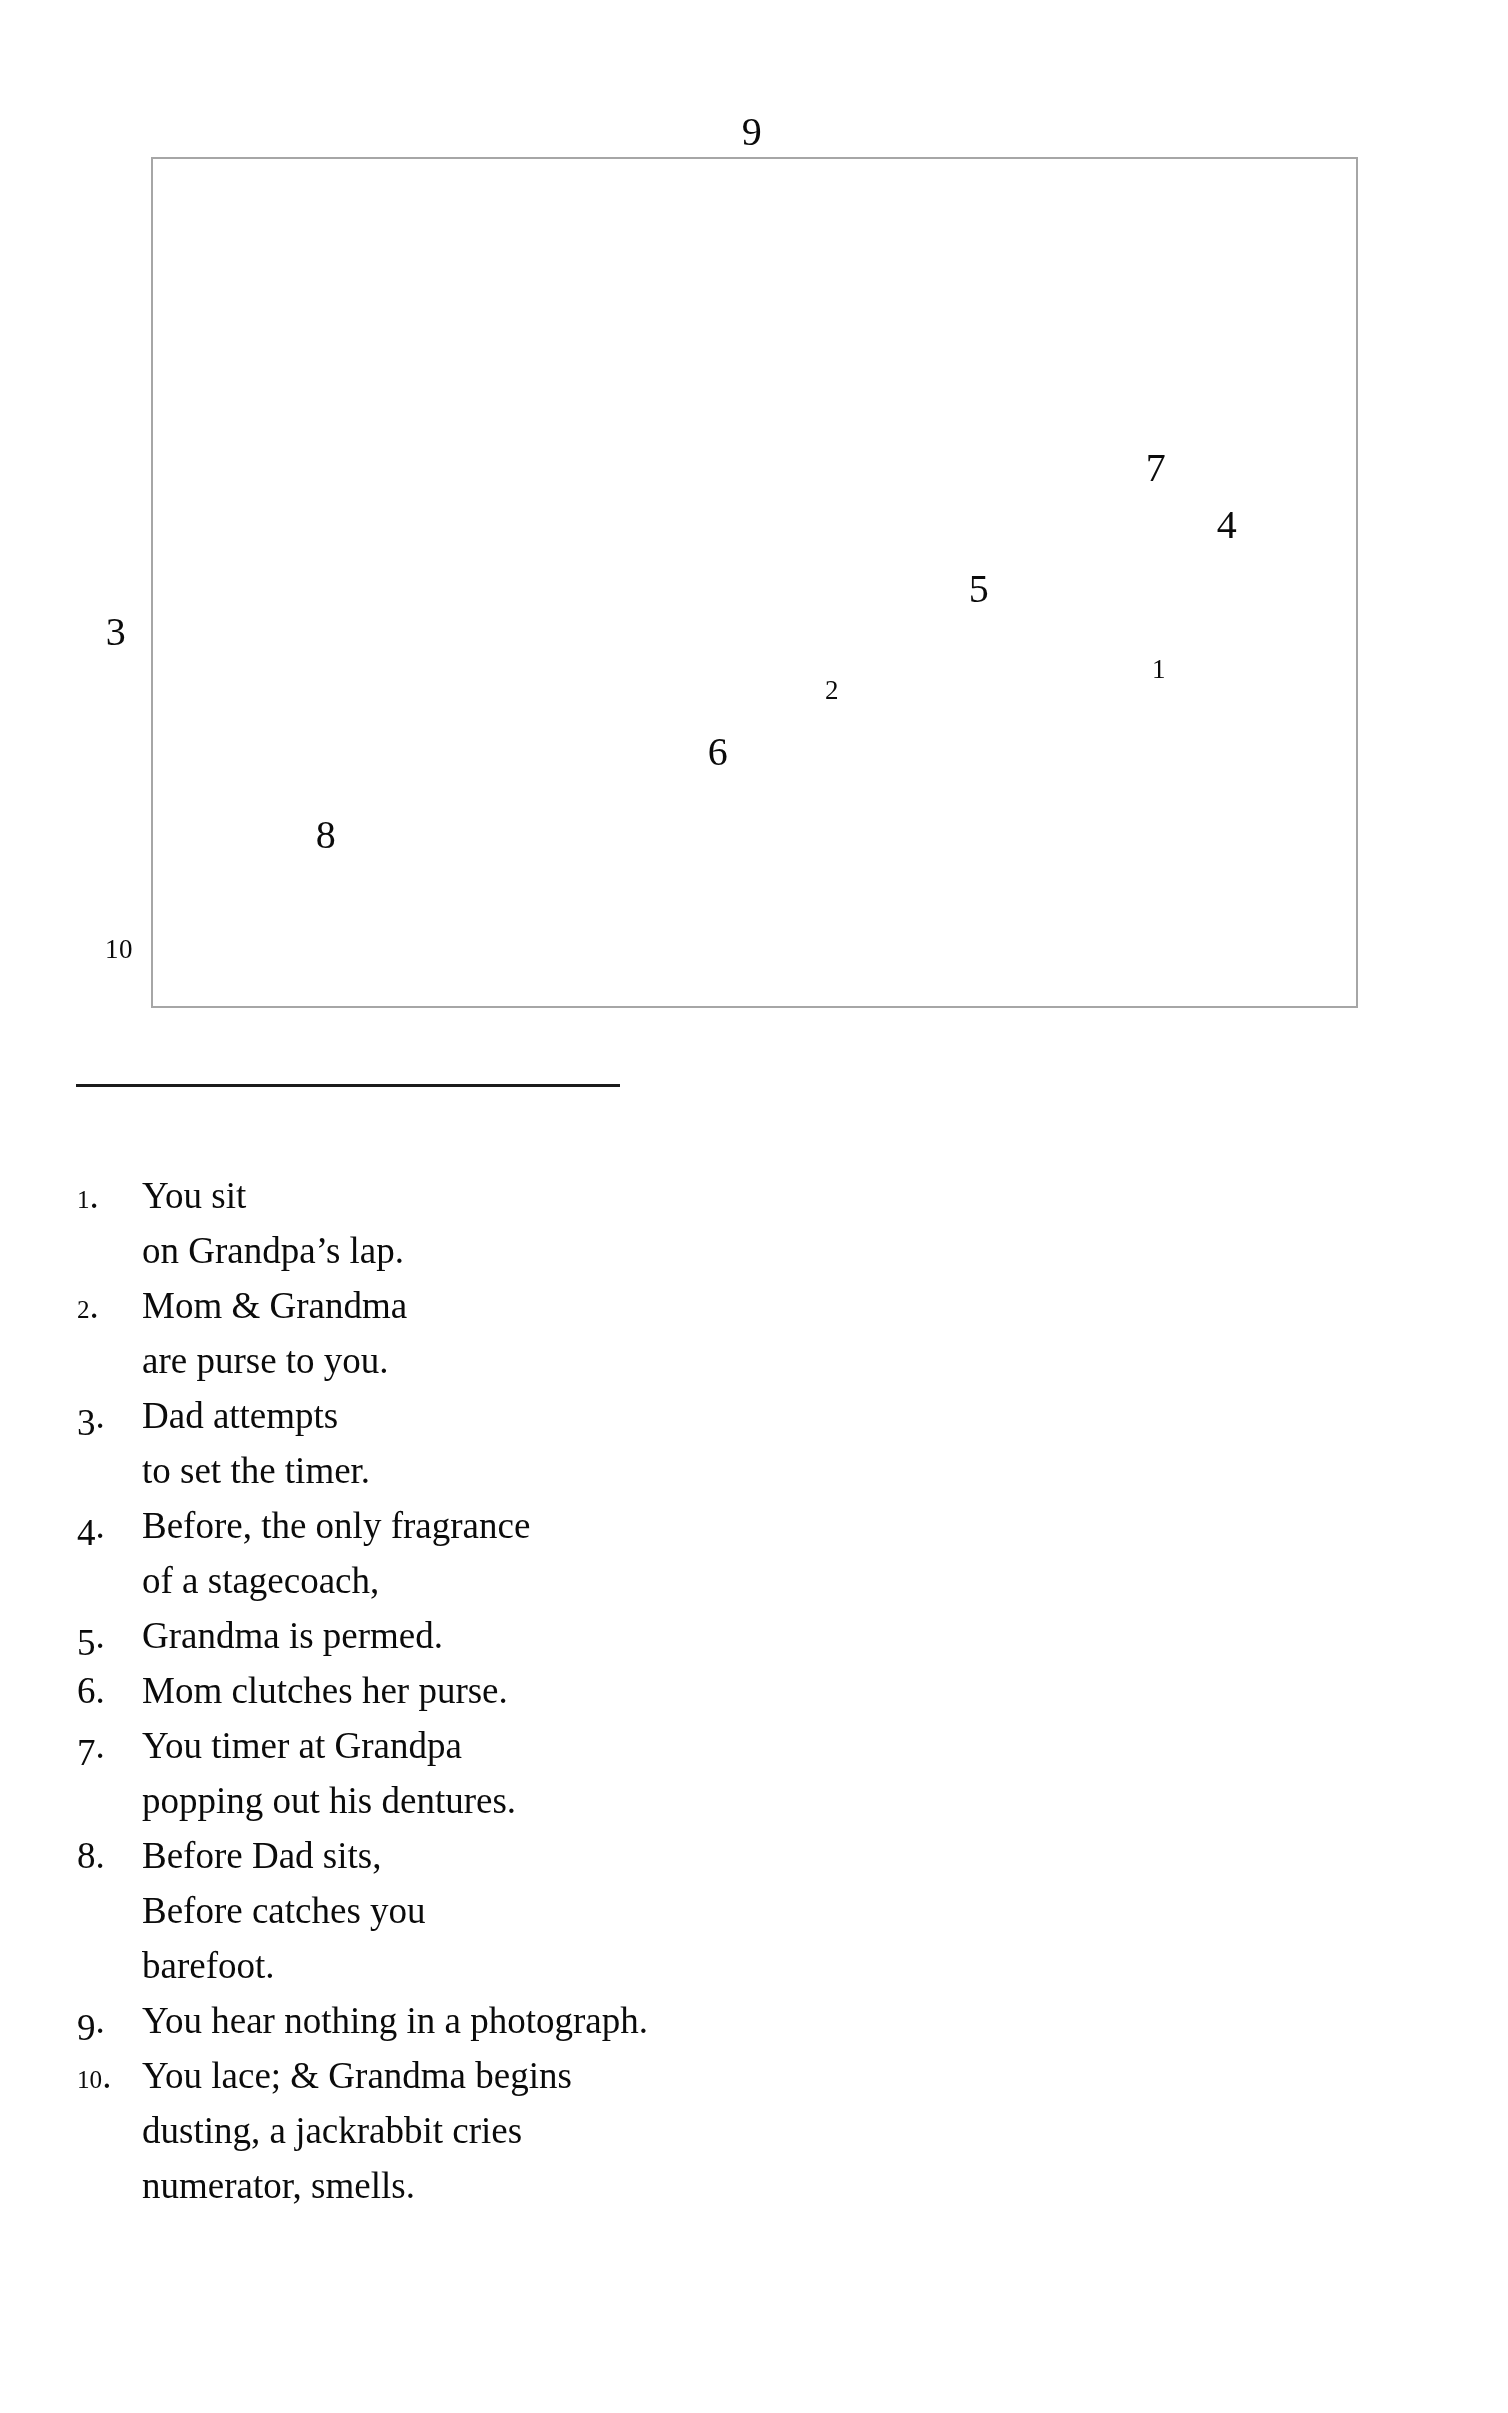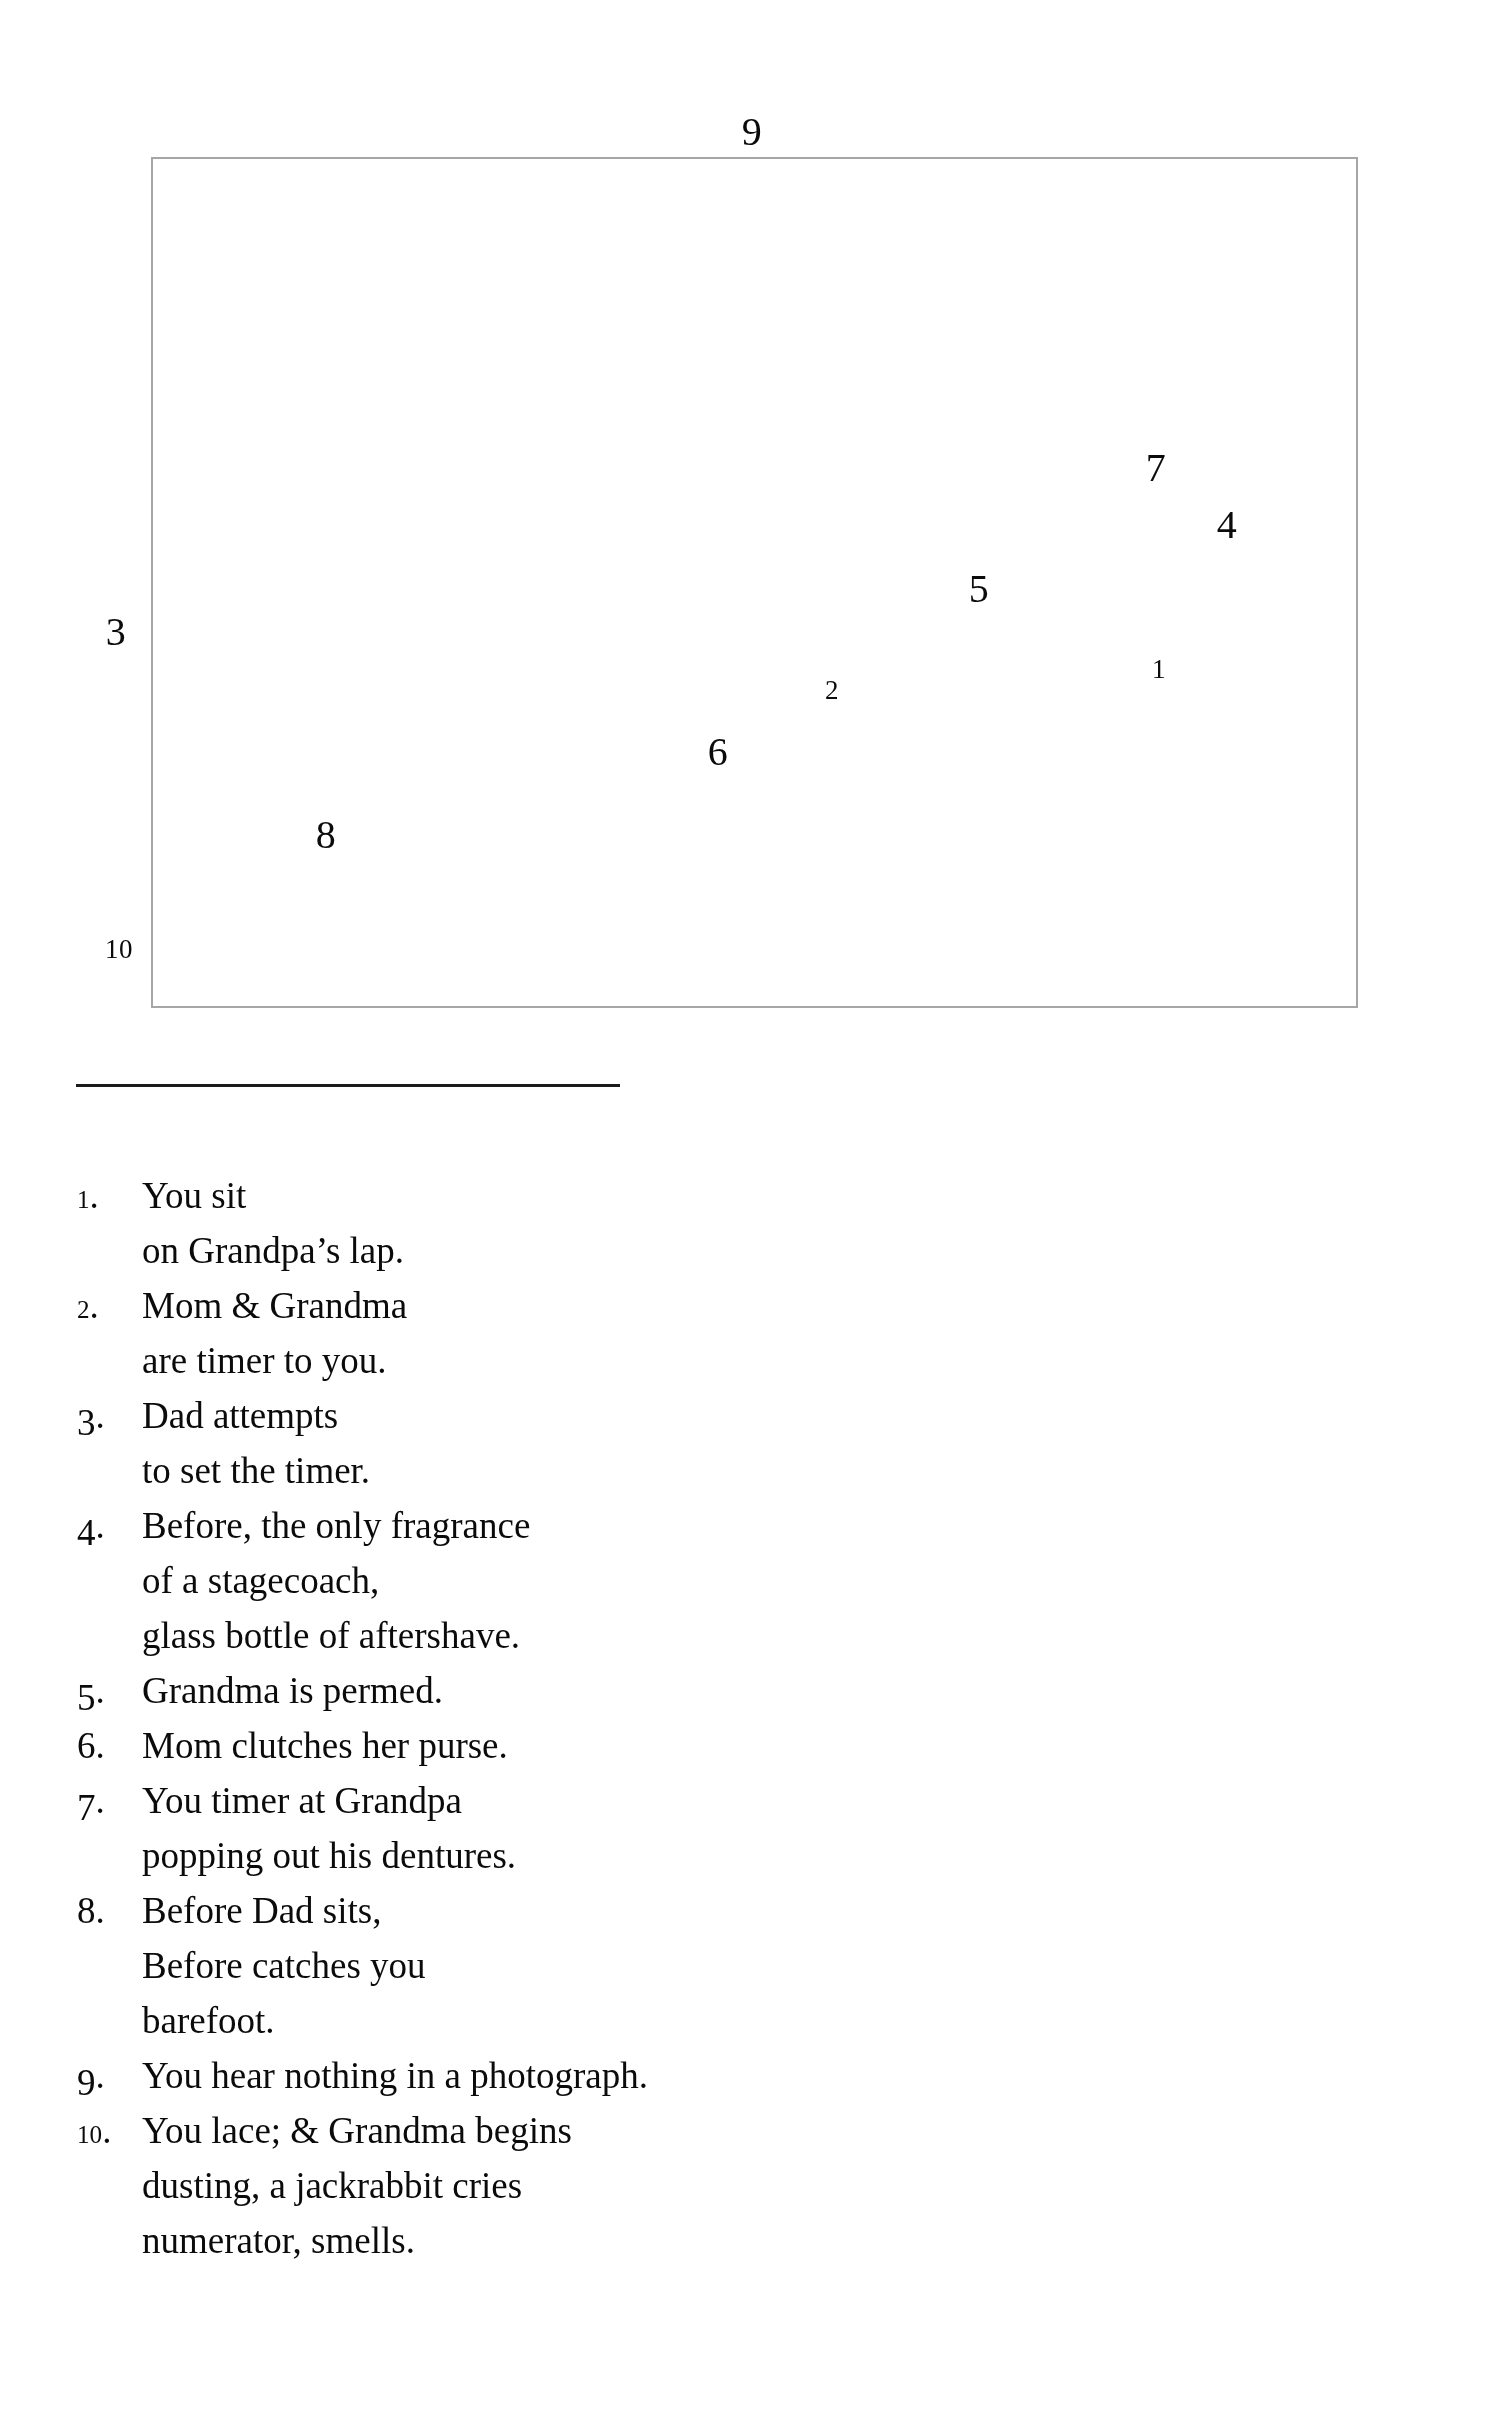--- a/index.html
+++ b/index.html
@@ -91,32 +91,31 @@
   <div class="rule"></div>
   <div class="list">
       <div class="item">
         <span class="marker"><span class="os-small">1</span><span>.</span></span>
         <div class="line">You sit</div>
         <div class="line">on Grandpa’s lap.</div>
       </div>
       <div class="item">
         <span class="marker"><span class="os-small">2</span><span>.</span></span>
         <div class="line">Mom &amp; Grandma</div>
-        <div class="line">are timer to you.</div>
+        <div class="line">are purse to you.</div>
       </div>
       <div class="item">
         <span class="marker"><span class="os-desc">3</span><span>.</span></span>
         <div class="line">Dad attempts</div>
         <div class="line">to set the timer.</div>
       </div>
       <div class="item">
         <span class="marker"><span class="os-desc">4</span><span>.</span></span>
         <div class="line">Before, the only fragrance</div>
         <div class="line">of a stagecoach,</div>
-        <div class="line">glass bottle of aftershave.</div>
       </div>
       <div class="item">
         <span class="marker"><span class="os-desc">5</span><span>.</span></span>
         <div class="line">Grandma is permed.</div>
       </div>
       <div class="item">
         <span class="marker"><span>6</span><span>.</span></span>
         <div class="line">Mom clutches her purse.</div>
       </div>
       <div class="item">

